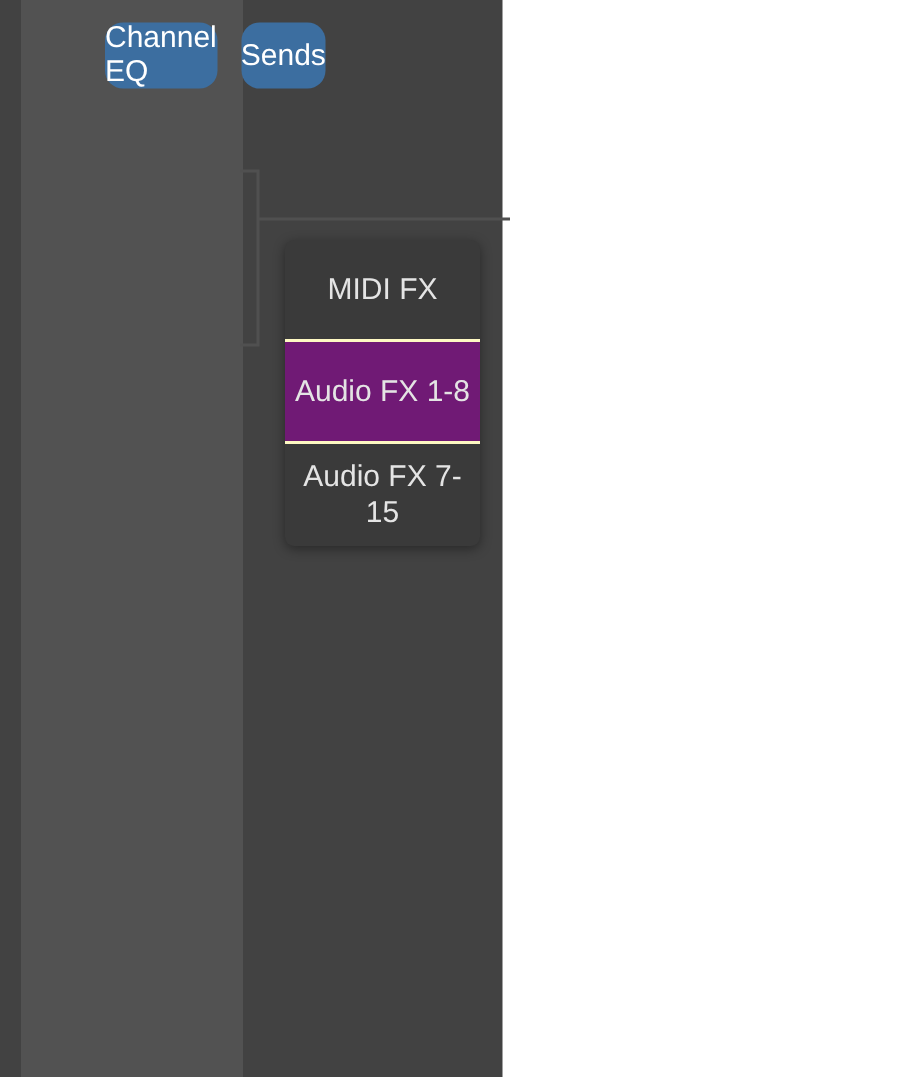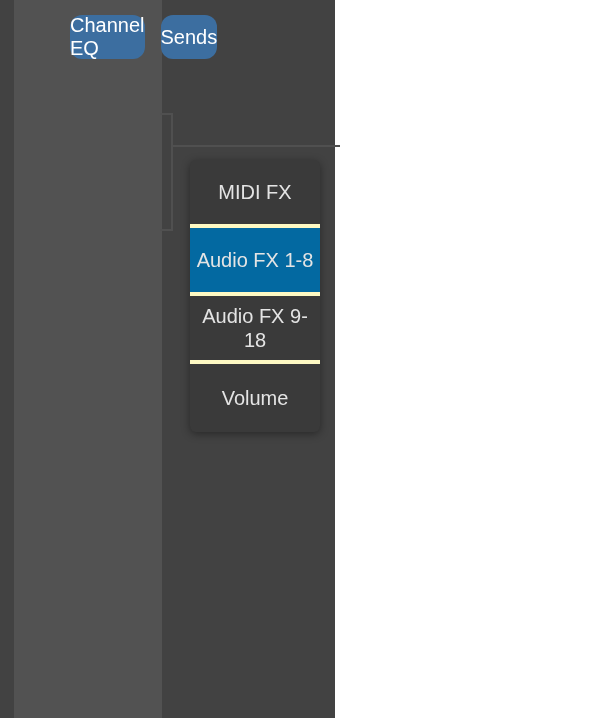--- a/index.html
+++ b/index.html
@@ -93,30 +93,30 @@
       box-shadow: 0 2px 8px rgba(0,0,0,0.4);
     }
     .menu-item {
       height: 68px;
       display: flex;
       align-items: center;
       justify-content: center;
       text-align: center;
       font-size: 20px;
       color: #e4e4e4;
-      border-bottom: 4px solid #fef9c3;
+      border-bottom: 2px solid #fef9c3;
       cursor: pointer;
       padding: 0 6px;
       line-height: 1.2;
     }
     .menu-item:last-child {
       border-bottom: none;
     }
     .menu-item.selected {
-      background: #0369a1;
+      background: #701a75;
     }
   </style>
 </head>
 <body>
 
 <div class="app-panel">
 
   <div class="channel-strip">
     <div class="slot slot-dark"></div>
     <div class="slot slot-dark-split"></div>
@@ -133,17 +133,16 @@
   </div>
 
   <svg class="bracket-svg" viewBox="0 0 190 140">
     <path d="M 0 10 L 12 10 L 12 126 L 0 126" stroke="#505050" stroke-width="2" fill="none"></path>
     <path d="M 12 42 L 180 42" stroke="#505050" stroke-width="2" fill="none"></path>
   </svg>
 
   <div class="menu-panel">
     <div class="menu-item">MIDI FX</div>
     <div class="menu-item selected">Audio FX 1-8</div>
-    <div class="menu-item">Audio FX 9-18</div>
-    <div class="menu-item">Volume</div>
+    <div class="menu-item">Audio FX 7-15</div>
   </div>
 
 </div>
 
 </body></html>

